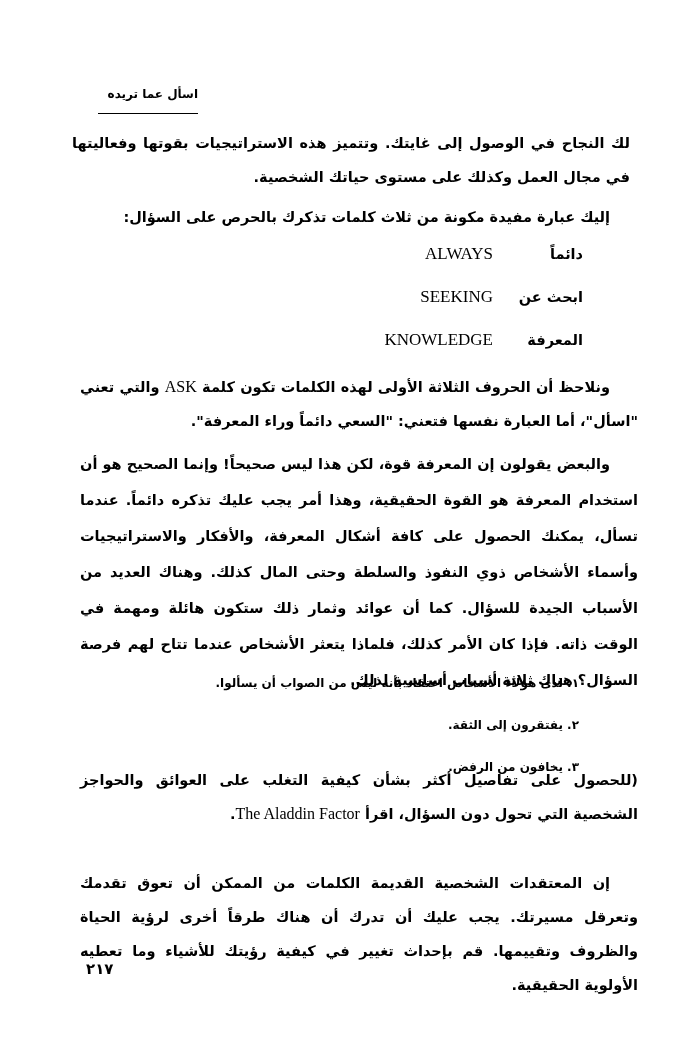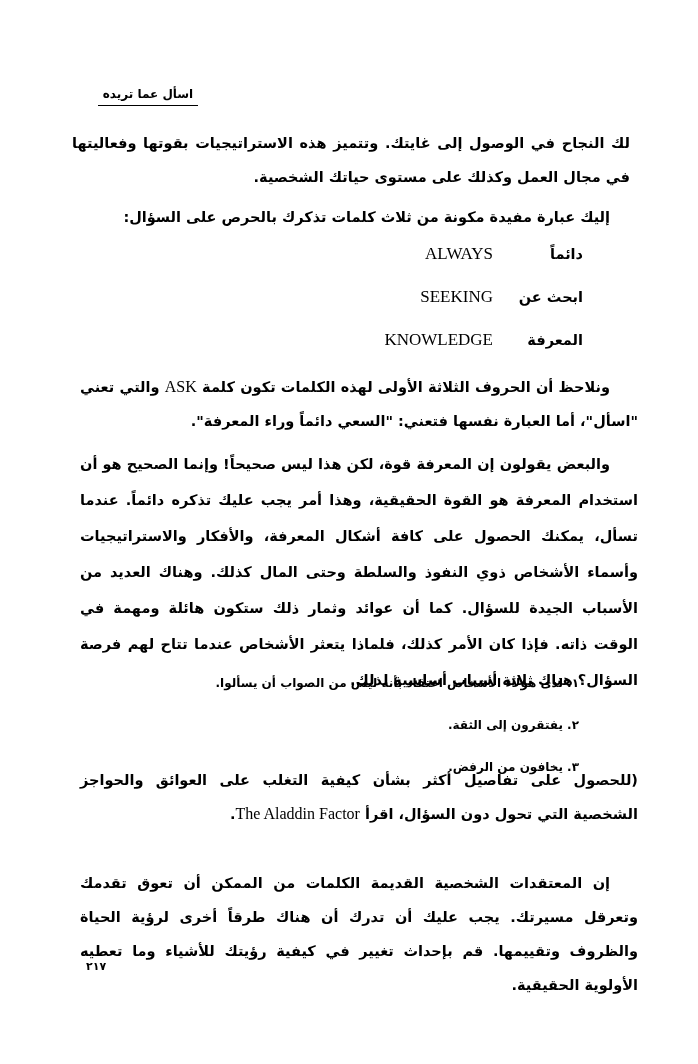--- a/index.html
+++ b/index.html
@@ -19,26 +19,26 @@
       position: absolute;
       left: 0; top: 0;
       width: 698px;
       height: 1064px;
     }
     .running-header {
       position: absolute;
       left: 98px;
       top: 86px;
       width: 100px;
-      text-align: center;
+      text-align: right;
       direction: rtl;
       font-size: 12px;
       font-weight: bold;
       line-height: 16px;
-      padding-bottom: 3px;
+      padding-bottom: 11px;
       border-bottom: 1px solid #000;
     }
     .block {
       position: absolute;
       right: 60px;
       width: 558px;
       direction: rtl;
       text-align: justify;
       text-align-last: right;
       font-size: 14.5px;
@@ -77,21 +77,21 @@
       right: 119px;
       direction: rtl;
       font-size: 12px;
       font-weight: bold;
       white-space: nowrap;
     }
     .page-number {
       position: absolute;
       left: 86px;
       top: 960px;
-      font-size: 11px;
+      font-size: 15px;
       font-weight: bold;
       direction: rtl;
     }
   </style>
 </head>
 <body>
 
 <div class="page">
 
   <div class="running-header">اسأل عما تريده</div>

